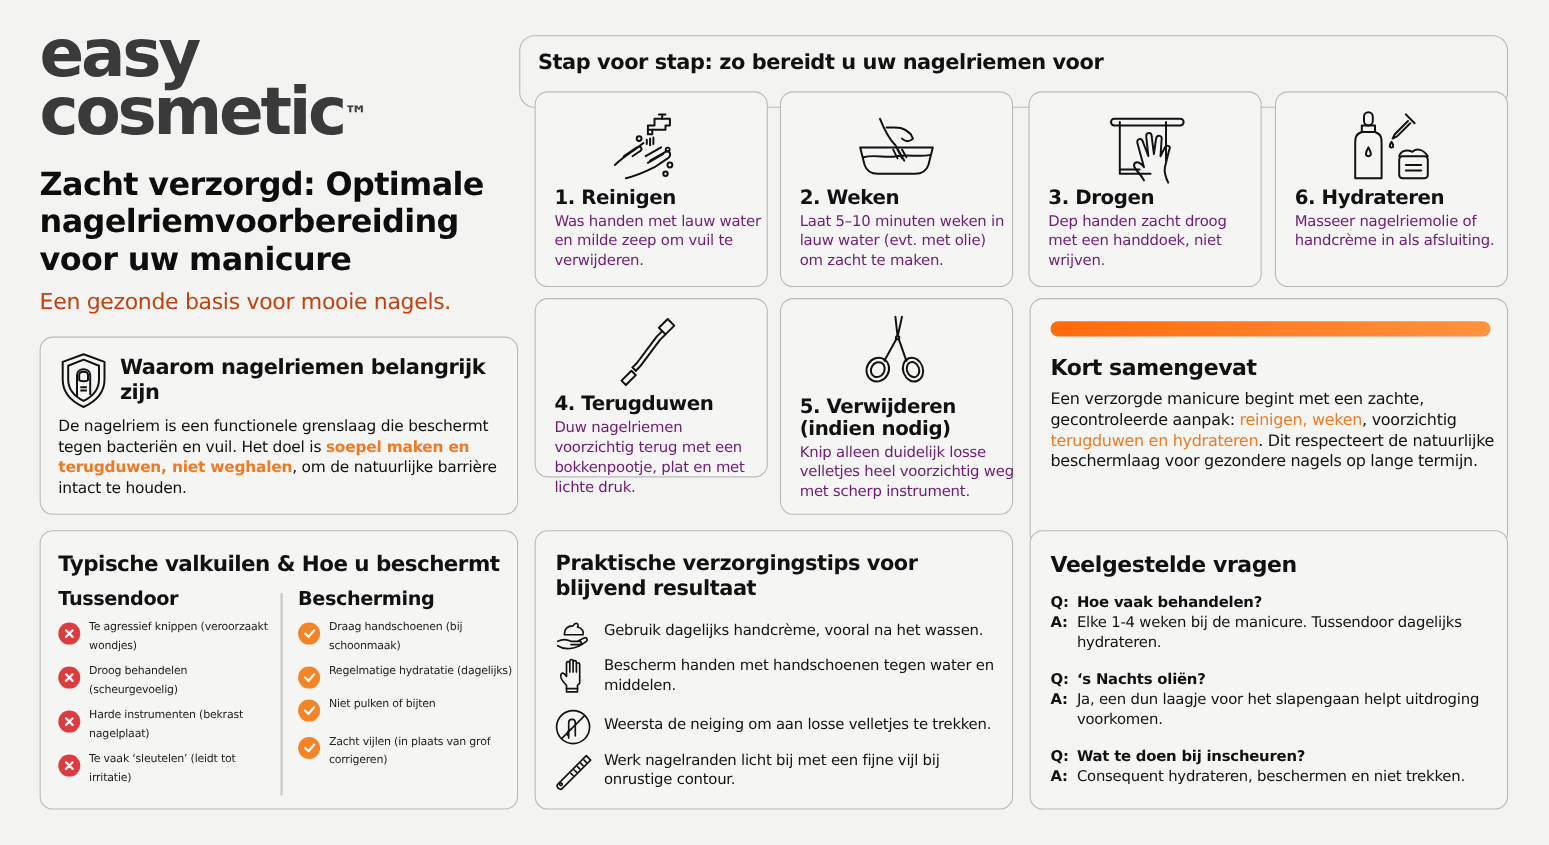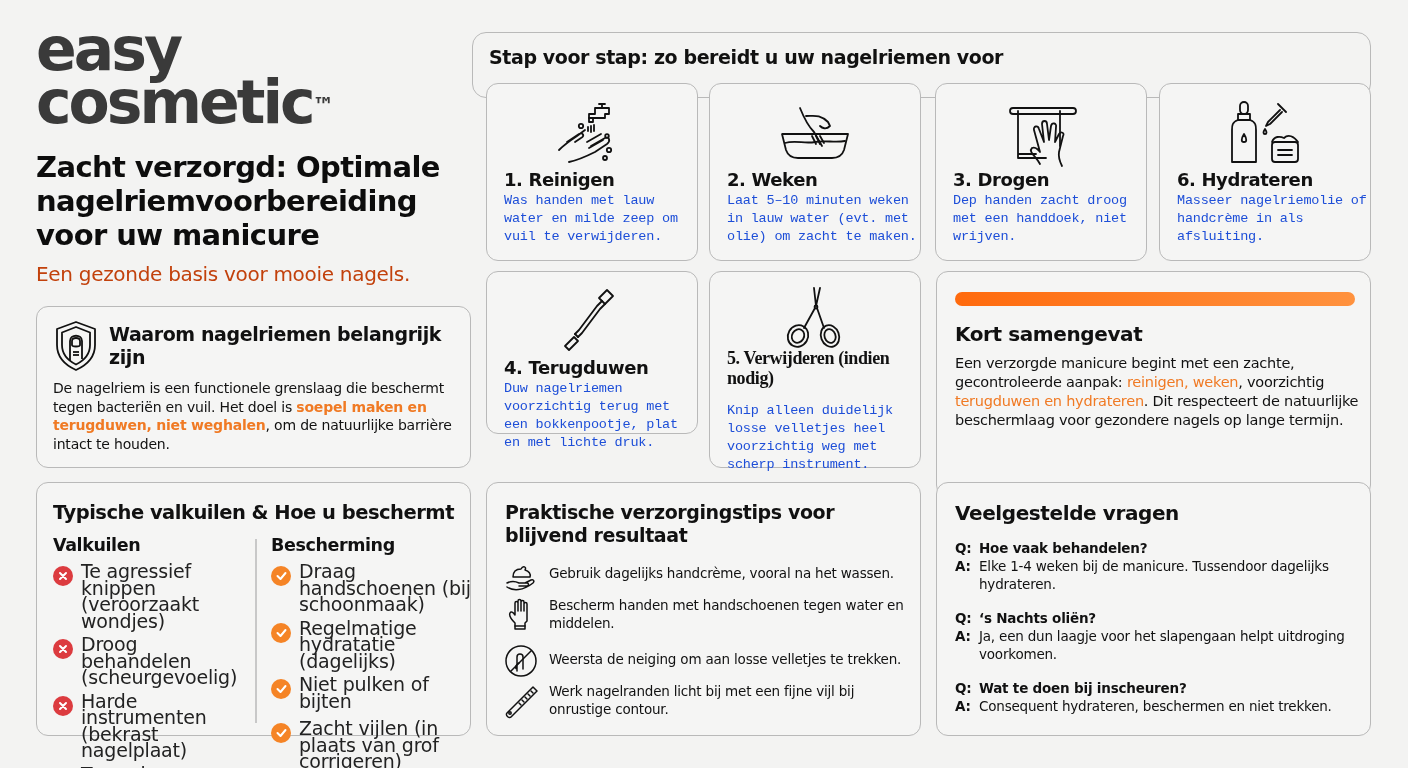--- a/index.html
+++ b/index.html
@@ -21,22 +21,22 @@
     .hero-title { position: absolute; left: 36px; top: 150px; width: 430px; font-size: 29px; line-height: 34px; font-weight: bold; letter-spacing: -0.6px; color: #0d0d0d; }
     .hero-sub { position: absolute; left: 36px; top: 262px; font-size: 20px; color: #c2410c; letter-spacing: -0.3px; }
 
     
     .steps-wrap { left: 472px; top: 32px; width: 899px; height: 66px; border-radius: 14px; background: transparent; }
     .steps-title { position: absolute; left: 489px; top: 46px; font-size: 19px; font-weight: bold; letter-spacing: -0.4px; }
 
     .step { width: 212px; height: 178px; }
     .step .icon { position: absolute; left: 50%; transform: translateX(-50%); top: 12px; width: 90px; height: 76px; }
     .step .st-title { position: absolute; left: 17px; top: 86px; font-size: 18px; font-weight: bold; letter-spacing: -0.4px; line-height: 20px; }
-    .step .st-desc { position: absolute; left: 17px; top: 108px; width: 190px; font-size: 13.5px; line-height: 18px; letter-spacing: -0.2px; color: #1d4ed8; font-family: Liberation Mono, monospace; }
-    .step.two-line .st-title { top: 76px; font-family: Liberation Serif, serif; }
+    .step .st-desc { position: absolute; left: 17px; top: 108px; width: 190px; font-size: 13.5px; line-height: 18px; letter-spacing: -0.2px; color: #701a75; }
+    .step.two-line .st-title { top: 88px; }
     .step.two-line .st-desc { top: 130px; }
 
     
     .why { left: 36px; top: 306px; width: 435px; height: 162px; }
     .why .shield { position: absolute; left: 14px; top: 12px; width: 50px; height: 54px; }
     .why h3 { position: absolute; left: 72px; top: 16px; font-size: 19px; line-height: 23px; font-weight: bold; letter-spacing: -0.4px; }
     .why p { position: absolute; left: 16px; top: 72px; width: 410px; font-size: 14px; line-height: 18.5px; letter-spacing: -0.2px; }
     .hl-bold { color: #f07a24; font-weight: bold; }
     .hl { color: #f07a24; }
 
@@ -51,21 +51,21 @@
     .pitfalls h3 { position: absolute; left: 16px; top: 18px; font-size: 19.5px; font-weight: bold; letter-spacing: -0.5px; }
     .col { position: absolute; top: 52px; }
     .col h4 { font-size: 17.5px; font-weight: bold; letter-spacing: -0.4px; margin-bottom: 8px; }
     .col-left { left: 16px; width: 200px; }
     .col-right { left: 234px; width: 200px; }
     .divider { position: absolute; left: 218px; top: 56px; width: 1.5px; height: 184px; background: #c8c8c8; }
     .pf-item { display: flex; align-items: flex-start; margin-bottom: 7px; }
     .pf-item .badge { flex: 0 0 auto; width: 20px; height: 20px; border-radius: 50%; margin-right: 8px; margin-top: 3px; display: flex; align-items: center; justify-content: center; }
     .badge.x { background: #dc3b3f; }
     .badge.ok { background: #f58426; }
-    .pf-item .txt { font-size: 19px; line-height: 16.5px; letter-spacing: -0.2px; color: #222; }
+    .pf-item .txt { font-size: 10px; line-height: 16.5px; letter-spacing: -0.2px; color: #222; }
 
     
     .tips { left: 486px; top: 482px; width: 435px; height: 254px; }
     .tips h3 { position: absolute; left: 18px; top: 18px; width: 400px; font-size: 19px; line-height: 23px; font-weight: bold; letter-spacing: -0.4px; }
     .tip { position: absolute; left: 16px; display: flex; align-items: flex-start; }
     .tip .ticon { width: 36px; height: 36px; flex: 0 0 auto; margin-right: 10px; }
     .tip .txt { font-size: 13.5px; line-height: 17.5px; letter-spacing: -0.2px; width: 360px; }
 
     
     .faq { left: 936px; top: 482px; width: 435px; height: 254px; }
@@ -185,21 +185,21 @@
 
 <div class="card summary">
   <div class="bar"></div>
   <h3>Kort samengevat</h3>
   <p><span>Een verzorgde manicure begint met een zachte, gecontroleerde aanpak: </span><span class="hl">reinigen, weken</span><span>, voorzichtig </span><span class="hl">terugduwen en hydrateren</span><span>. Dit respecteert de natuurlijke beschermlaag voor gezondere nagels op lange termijn.</span></p>
 </div>
 
 <div class="card pitfalls">
   <h3>Typische valkuilen &amp; Hoe u beschermt</h3>
   <div class="col col-left">
-    <h4>Valkuilen</h4>
+    <h4>Tussendoor</h4>
     <div class="pf-item">
       <span class="badge x">
           <svg width="10" height="10" viewBox="0 0 10 10" stroke="#fff" stroke-width="2" stroke-linecap="round">
             <path d="M2 2 L8 8 M8 2 L2 8"></path>
           </svg>
         </span>
       <span class="txt">Te agressief knippen (veroorzaakt wondjes)</span>
     </div>
     <div class="pf-item">
       <span class="badge x">

